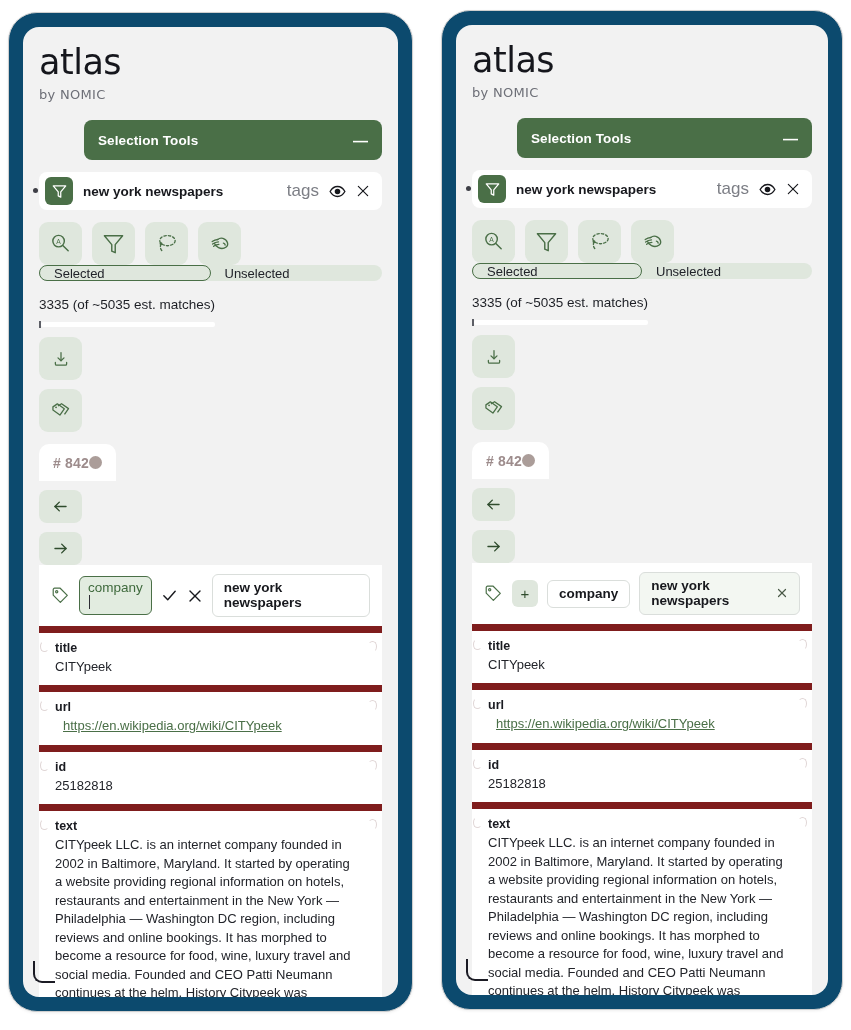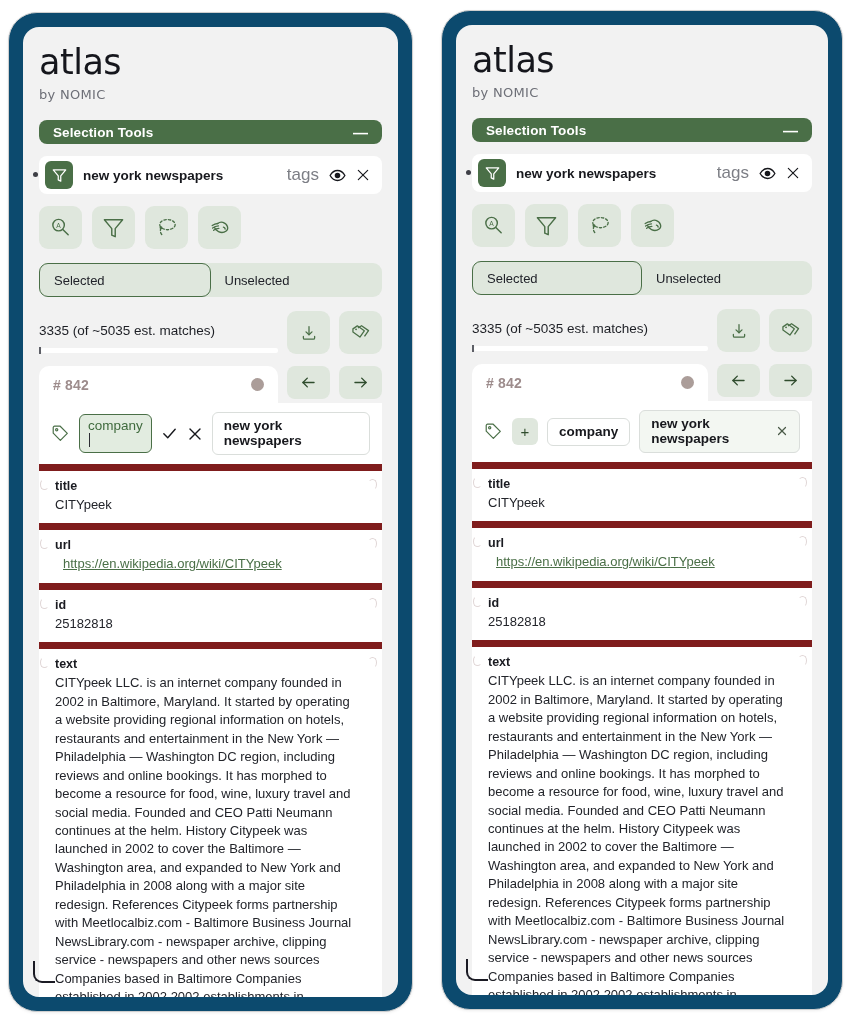--- a/index.html
+++ b/index.html
@@ -45,26 +45,27 @@
 
   
   .brand { font-size: 35px; font-weight: 400; letter-spacing: -.5px;
            color: #15161c; line-height: 1; font-family: "DejaVu Sans", sans-serif; }
   .brand-sub { margin-top: 7px; font-size: 13px; color: #6d6f77; letter-spacing: .3px;
                font-family: "DejaVu Sans", sans-serif; }
 
   
   .sel-bar {
     margin-top: 18px;
-    height: 24px;
+    height: 40px;
     background: #4a6f47;
     border-radius: 8px;
     display: flex; align-items: center; justify-content: space-between;
     padding: 0 14px;
     color: #ffffff;
+    margin-left: 45px;
   }
   .sel-bar-title { font-size: 13.5px; font-weight: bold; letter-spacing: .1px; }
   .sel-bar-min { font-size: 15px; font-weight: bold; line-height: 1; }
 
   
   .sel-row-wrap { position: relative; margin-top: 12px; }
   .sel-dot {
     position: absolute; left: -6px; top: 16px;
     width: 5px; height: 5px; border-radius: 50%; background: #3e3f46;
   }
@@ -81,41 +82,41 @@
   .sel-eye, .sel-x { display: flex; align-items: center; }
 
   
   .tools { margin-top: 12px; display: flex; gap: 10px; }
   .tool-btn {
     width: 43px; height: 43px; border-radius: 9px; background: #dfe7dd;
     display: flex; align-items: center; justify-content: center;
   }
 
   
-  .segments { margin-top: 14px; display: flex; background: #dfe7dd; border-radius: 9px; height: 34px; }
+  .segments { display: flex; background: #dfe7dd; border-radius: 9px; height: 16px; }
   .seg { flex: 1 1 50%; display: flex; align-items: center; padding-left: 14px;
          font-size: 13px; color: #21232a; border-radius: 9px; }
   .seg.active { background: #dfe7dd; border: 1.5px solid #4a6f47; font-weight: normal; }
 
   
-  .match-row { margin-top: 14px; display: flex; align-items: flex-end; gap: 9px; }
+  .match-row { margin-top: 14px; display: flex; align-items: flex-start; gap: 9px; flex-direction: column; }
   .match-left { flex: 1 1 auto; padding-top: 2px; }
   .match-count { font-size: 13.5px; color: #1d1f25; }
   .progress-wrap { position: relative; margin-top: 9px; height: 7px; }
   .progress-track { position: absolute; left: 2px; right: 0; top: 1px; height: 5px;
                     background: #ffffff; border-radius: 2px; }
   .progress-tick { position: absolute; left: 0; top: 0; width: 1.5px; height: 7px; background: #5d5f66; }
   .round-btn {
     width: 43px; height: 43px; border-radius: 9px; background: #dfe7dd;
     display: flex; align-items: center; justify-content: center; flex: 0 0 auto;
   }
 
   
   .record { margin-top: 12px; position: relative; }
-  .rec-head { display: flex; align-items: flex-start; gap: 9px; }
+  .rec-head { display: flex; align-items: flex-start; gap: 9px; flex-direction: column; }
   .rec-id-box {
     flex: 1 1 auto; background: #ffffff; border-radius: 10px 10px 0 0;
     height: 37px; display: flex; align-items: center; justify-content: space-between;
     padding: 0 14px;
   }
   .rec-id { font-size: 14px; font-weight: bold; color: #9d8c8c; letter-spacing: .2px; }
   .rec-dot { width: 13px; height: 13px; border-radius: 50%; background: #ab9d99; }
   .nav-btn {
     width: 43px; height: 33px; border-radius: 8px; background: #dfe7dd;
     display: flex; align-items: center; justify-content: center; flex: 0 0 auto;

